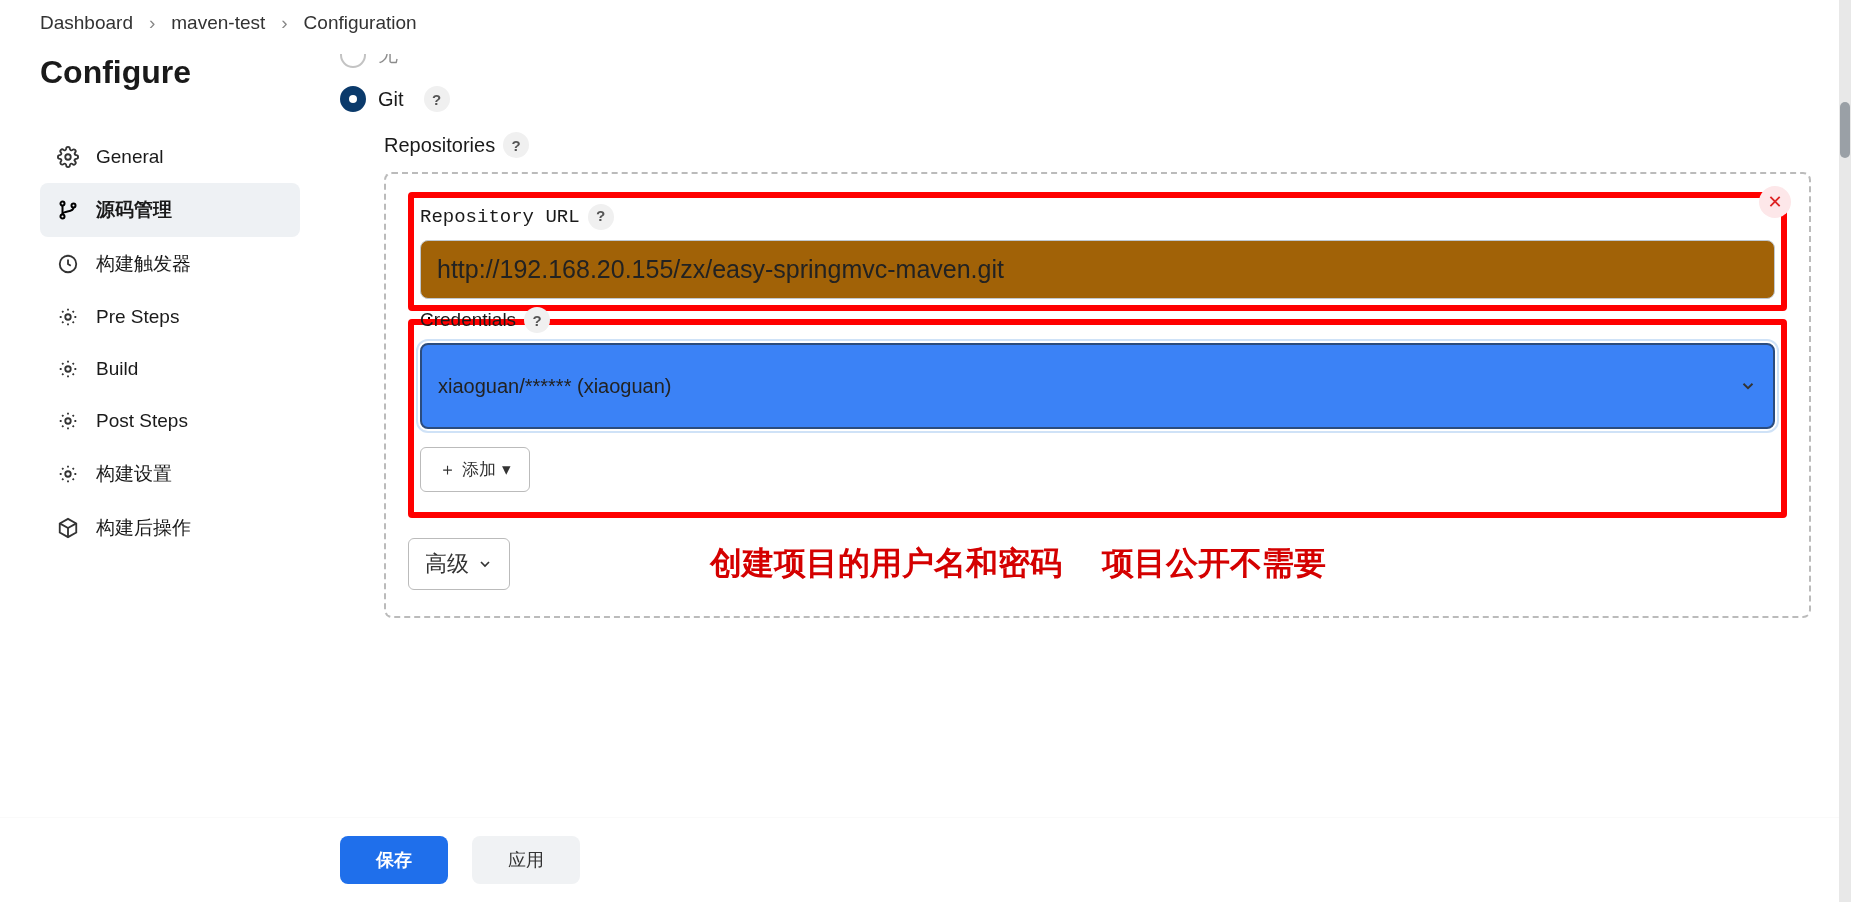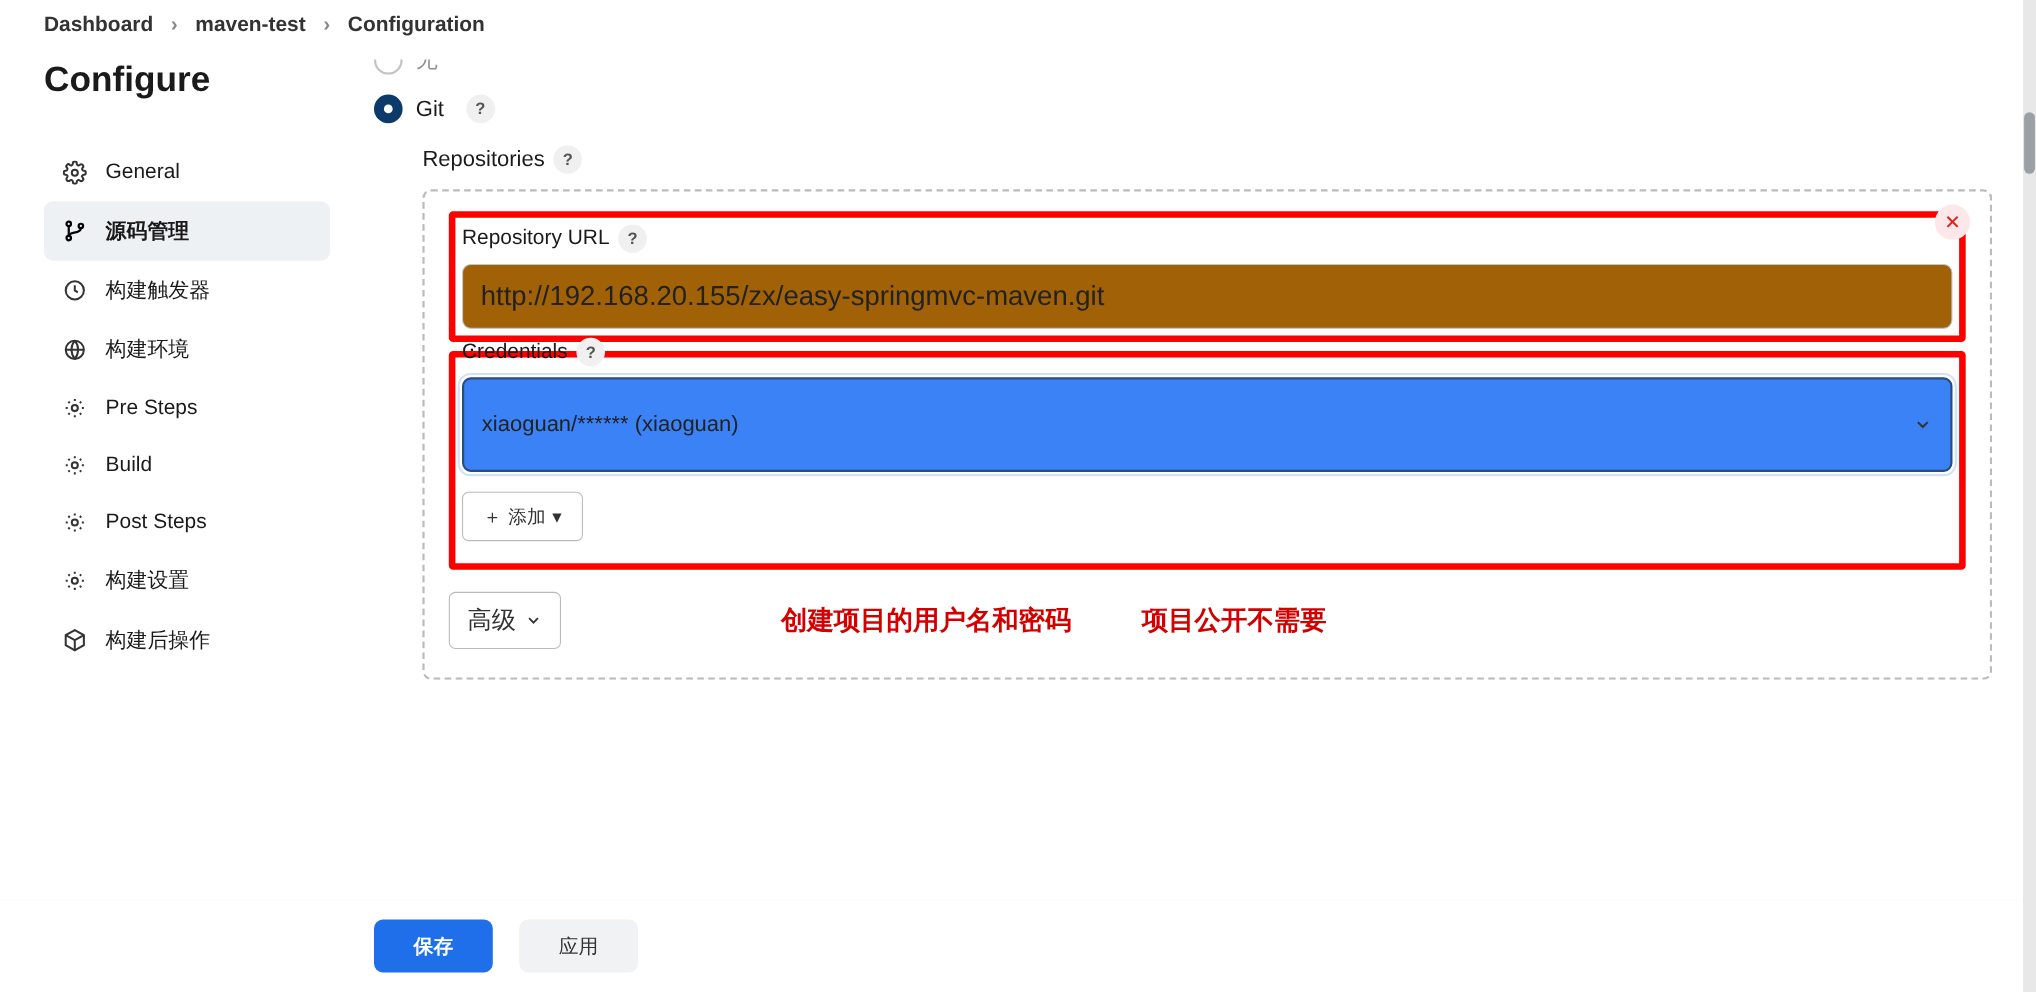--- a/index.html
+++ b/index.html
@@ -1,17 +1,17 @@
 <!DOCTYPE html>
 <html><head>
 <meta charset="utf-8">
 <style>
 * { box-sizing: border-box; margin: 0; padding: 0; }
 body { font-family: -apple-system, BlinkMacSystemFont, "Segoe UI", Arial, sans-serif; font-size: 16px; background: #fff; color: #1a1a1a; width: 1851px; }
-.breadcrumb { display: flex; align-items: center; padding: 12px 40px 20px; gap: 16px; font-size: 19px; font-weight: bold; }
+.breadcrumb { display: flex; align-items: center; padding: 12px 40px 20px; gap: 16px; font-size: 19px; }
 .breadcrumb a { color: #333; text-decoration: none; }
 .breadcrumb .sep { color: #888; }
 .layout { display: flex; padding: 0 40px; }
 .sidebar { width: 260px; flex-shrink: 0; }
 .sidebar h1 { font-size: 32px; font-weight: 800; margin-bottom: 40px; }
 .nav-item { display: flex; align-items: center; gap: 16px; padding: 14px 16px; border-radius: 8px; cursor: pointer; font-size: 19px; }
 .nav-item.active { background: #eef1f4; font-weight: 700; }
 .nav-icon { width: 24px; height: 24px; display: flex; align-items: center; justify-content: center; flex-shrink: 0; }
 .main { flex: 1; padding-left: 40px; }
 .radio-row { display: flex; align-items: center; gap: 12px; margin-bottom: 20px; margin-left: 0; }
@@ -28,21 +28,21 @@
 .field-label { font-size: 19px; margin: 10px 0 10px; display: flex; align-items: center; }
 .text-input { width: 100%; padding: 14px 16px; font-size: 25px; border: 1px solid #c0c7cf; border-radius: 8px; background: #a16207; color: #222; }
 .select-wrap { position: relative; }
 .select-input { width: 100%; padding: 30px 16px; font-size: 20px; border: 2px solid #2b4c7e; border-radius: 8px; background: #3b82f6; color: #222; appearance: none; outline: 2px solid #cfe2f7; outline-offset: 2px; }
 .select-caret { position: absolute; right: 18px; top: 50%; transform: translateY(-50%); pointer-events: none; }
 .add-btn { margin-top: 18px; padding: 10px 18px; border: 1px solid #bbb; background: #fff; border-radius: 6px; font-size: 17px; cursor: pointer; display: inline-flex; align-items: center; gap: 6px; color: #333; }
 .advanced-btn { margin-top: 20px; padding: 10px 16px; border: 1px solid #bbb; background: #fff; border-radius: 6px; font-size: 22px; cursor: pointer; display: inline-flex; align-items: center; gap: 8px; color: #333; }
 .highlight-red { border: 6px solid #ff0000; padding: 6px; border-radius: 4px; }
 .highlight-wrap1 { margin-bottom: 4px; }
 .highlight-wrap2 { margin-top: 0; padding-top: 10px; padding-bottom: 20px; }
-.annotation { color: #d40000; font-weight: 700; font-size: 24px; display: flex; justify-content: center; gap: 64px; margin-top: -42px; }
+.annotation { color: #d40000; font-weight: 700; font-size: 32px; display: flex; justify-content: center; gap: 40px; margin-top: -42px; }
 .footer { position: fixed; bottom: 0; left: 0; right: 0; display: flex; gap: 24px; padding: 18px 340px; background: #fff; border-top: 1px solid rgba(0,0,0,0.02); }
 .btn-primary { background: #1f6feb; color: #fff; border: none; border-radius: 8px; padding: 12px 36px; font-size: 18px; font-weight: 700; cursor: pointer; }
 .btn-secondary { background: #f0f2f4; color: #333; border: none; border-radius: 8px; padding: 12px 36px; font-size: 18px; cursor: pointer; text-align: center; }
 .right-track { position: fixed; top: 0; right: 0; width: 12px; height: 100%; background: #e8e8e8; }
 .right-track .thumb1 { position: absolute; top: 102px; width: 10px; left: 1px; height: 56px; background: #9aa0a6; border-radius: 5px; }
 svg { display: block; }
 </style>
 </head>
 <body>
 
@@ -83,31 +83,20 @@
         <svg width="22" height="22" viewBox="0 0 24 24" fill="none" stroke="#333" stroke-width="2">
             <circle cx="12" cy="12" r="9"></circle>
             <path d="M12 7v5l3 2"></path>
           </svg>
       </span>
       <span>构建触发器</span>
     </div>
     <div class="nav-item">
       <span class="nav-icon">
         <svg width="22" height="22" viewBox="0 0 24 24" fill="none" stroke="#333" stroke-width="2">
-            <circle cx="12" cy="12" r="9"></circle>
-            <path d="M3 12h18"></path>
-            <path d="M12 3a14 14 0 0 1 0 18"></path>
-            <path d="M12 3a14 14 0 0 0 0 18"></path>
-          </svg>
-      </span>
-      <span>构建环境</span>
-    </div>
-    <div class="nav-item">
-      <span class="nav-icon">
-        <svg width="22" height="22" viewBox="0 0 24 24" fill="none" stroke="#333" stroke-width="2">
             <circle cx="12" cy="12" r="3"></circle>
             <path d="M19 12h2M3 12h2M12 3v2M12 19v2M5.6 5.6l1.4 1.4M17 17l1.4 1.4M17 7l1.4-1.4M5.6 18.4L7 17"></path>
           </svg>
       </span>
       <span>Pre Steps</span>
     </div>
     <div class="nav-item">
       <span class="nav-icon">
         <svg width="22" height="22" viewBox="0 0 24 24" fill="none" stroke="#333" stroke-width="2">
             <circle cx="12" cy="12" r="3"></circle>
@@ -165,21 +154,21 @@
         <span>Repositories</span>
         <span class="help">?</span>
       </div>
 
       <div class="repo-box">
         <div class="close-btn">
           <span>✕</span>
         </div>
 
         <div class="highlight-red highlight-wrap1">
-          <div class="field-label" style="margin-top:0;">
+          <div class="field-label" style="margin-top:0;font-family:Liberation Mono, monospace;">
             <span>Repository URL</span>
             <span class="help">?</span>
           </div>
           <input class="text-input" type="text" value="http://192.168.20.155/zx/easy-springmvc-maven.git" style="">
         </div>
 
         <div style="height:2px;width:2px;background:#000;margin-left:20px;margin-top:6px;"></div>
 
         <div class="highlight-red highlight-wrap2">
           <div class="field-label" style="margin-top:-28px;">

